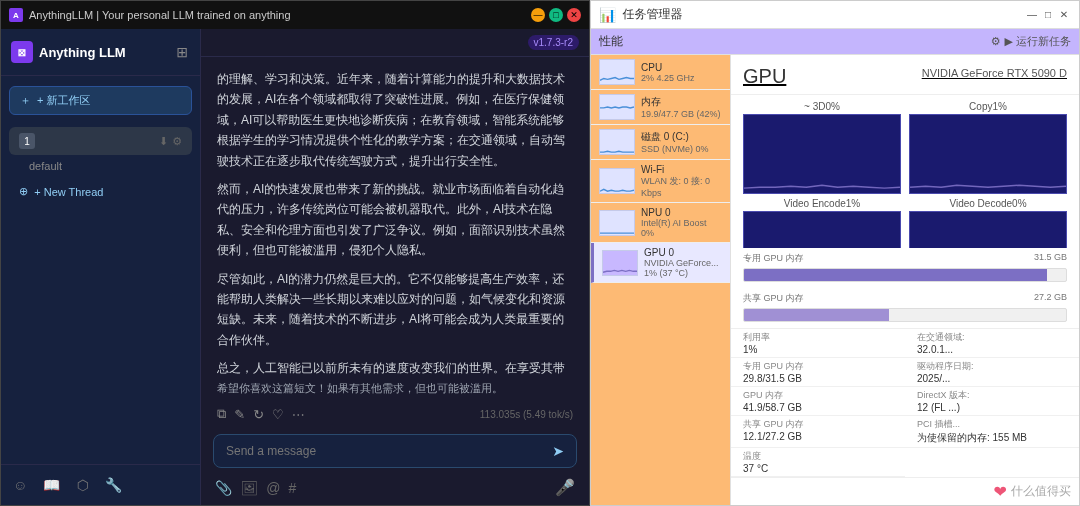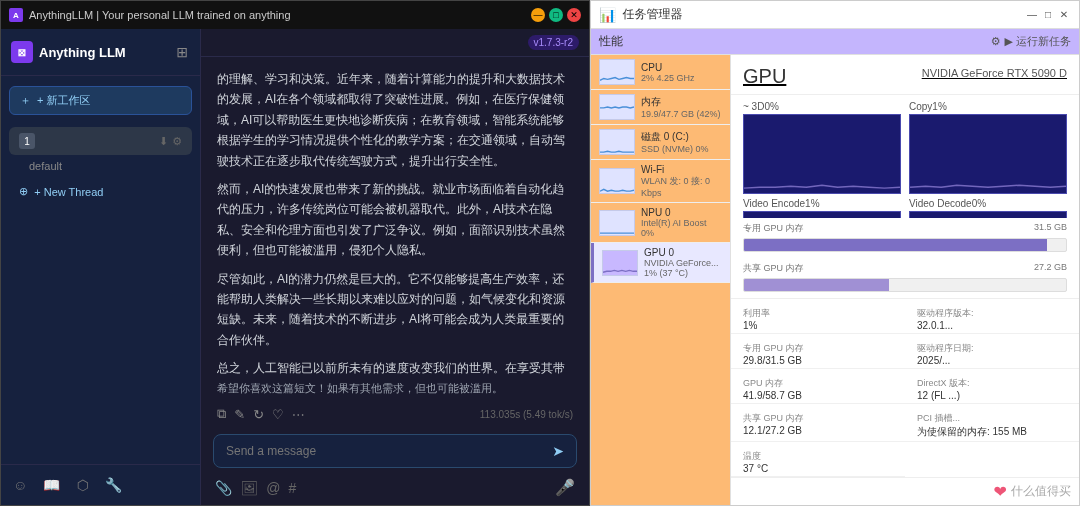--- a/index.html
+++ b/index.html
@@ -457,21 +457,21 @@
       margin-bottom: 4px;
     }
     .gpu-chart-block {
       flex: 1;
     }
     .gpu-chart-label {
       font-size: 10px;
       color: #555;
       margin-bottom: 2px;
       display: flex;
-      justify-content: flex-start;
+      justify-content: center;
     }
     .gpu-chart-canvas {
       height: 80px;
       background: #1a1a6e;
       border: 1px solid #4a4aae;
       position: relative;
       overflow: hidden;
     }
     .gpu-chart-canvas svg {
       position: absolute;
@@ -499,21 +499,20 @@
     .gpu-details-grid {
       display: grid;
       grid-template-columns: 1fr 1fr;
       gap: 0;
       border-top: 1px solid #eee;
       flex-shrink: 0;
     }
     .gpu-detail-item {
       padding: 2px 12px;
       border-bottom: 1px solid #f0f0f0;
-      margin-top: 6px;
     }
     .gpu-detail-label {
       font-size: 9px;
       color: #888;
     }
     .gpu-detail-value {
       font-size: 10px;
       color: #333;
     }
   </style>
@@ -804,21 +803,21 @@
           <div class="vram-bar-fill" style="width:45%; background:#a090d4;"></div>
         </div>
       </div>
 
       <div class="gpu-details-grid">
         <div class="gpu-detail-item">
           <div class="gpu-detail-label">利用率</div>
           <div class="gpu-detail-value">1%</div>
         </div>
         <div class="gpu-detail-item">
-          <div class="gpu-detail-label">驱动程序版本:</div>
+          <div class="gpu-detail-label">在交通领域:</div>
           <div class="gpu-detail-value">32.0.1...</div>
         </div>
         <div class="gpu-detail-item">
           <div class="gpu-detail-label">专用 GPU 内存</div>
           <div class="gpu-detail-value">29.8/31.5 GB</div>
         </div>
         <div class="gpu-detail-item">
           <div class="gpu-detail-label">驱动程序日期:</div>
           <div class="gpu-detail-value">2025/...</div>
         </div>

